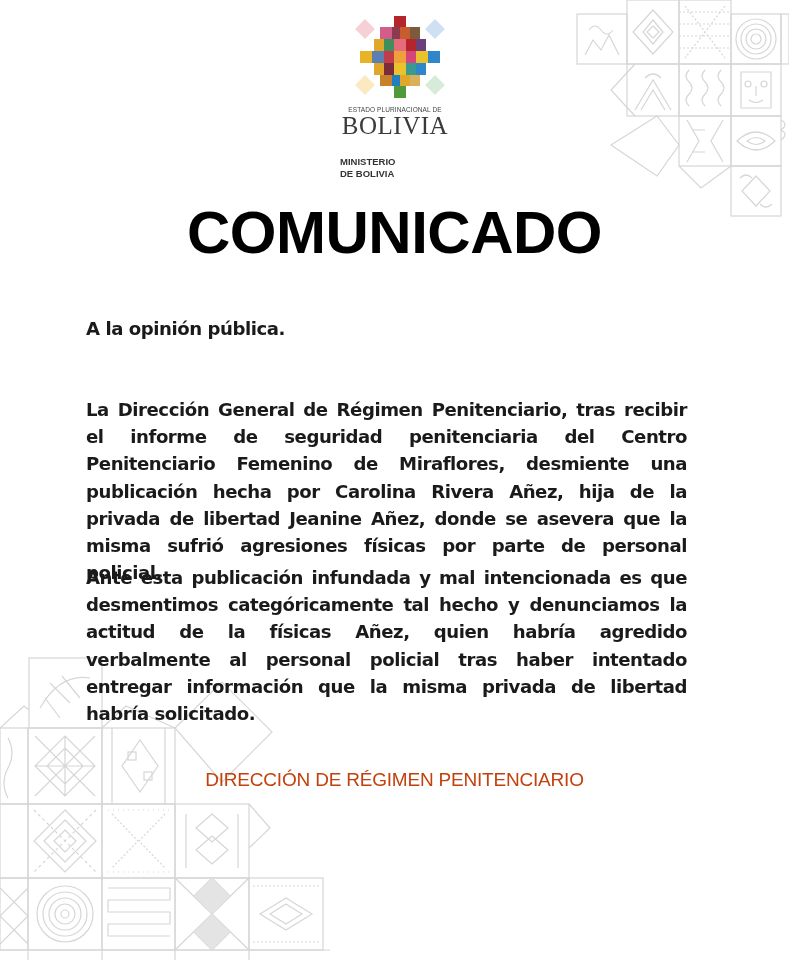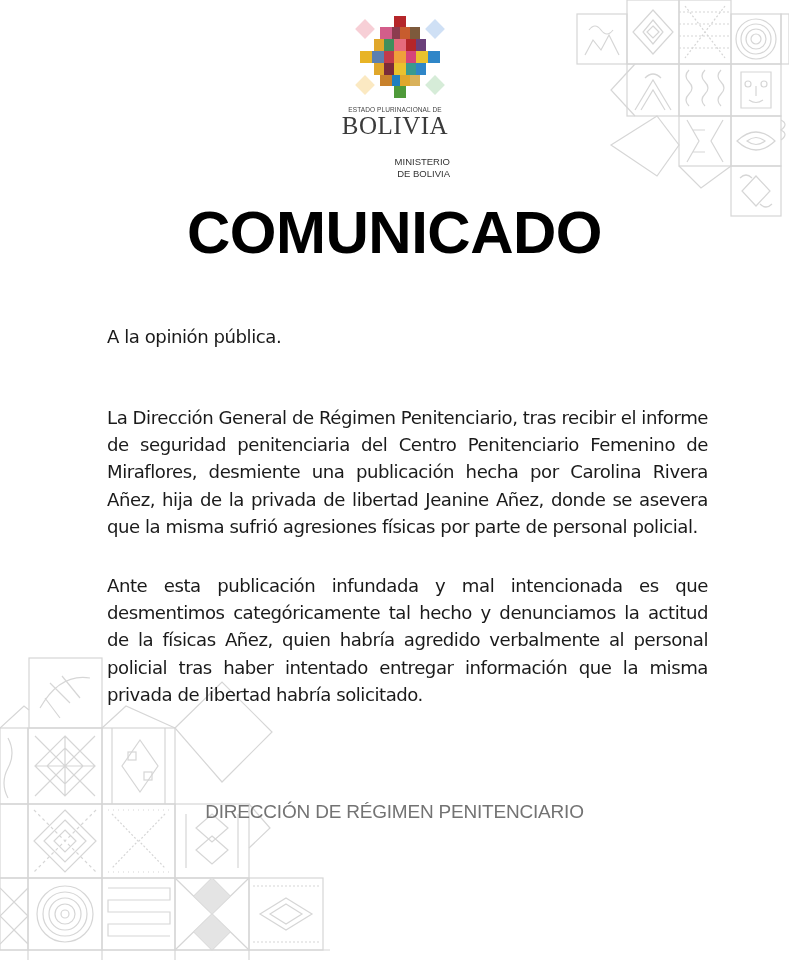--- a/index.html
+++ b/index.html
@@ -2,27 +2,27 @@
 <html><head>
 <meta charset="utf-8">
 <style>
   html, body { margin:0; padding:0; }
   body { width:789px; height:960px; background:#ffffff; position:relative; overflow:hidden; font-family:"Liberation Sans", sans-serif; color:#111; }
   .deco { position:absolute; }
   .deco svg { display:block; }
   .logo { position:absolute; left:350px; top:12px; width:100px; height:90px; }
   .estado { position:absolute; left:340px; top:106px; width:110px; text-align:center; font-size:6.5px; letter-spacing:0.1px; color:#444; font-family:"Liberation Sans", sans-serif; }
   .bolivia { position:absolute; left:335px; top:112px; width:120px; text-align:center; font-family:"Liberation Serif", serif; font-weight:normal; font-size:25px; color:#3a3a3a; letter-spacing:0.5px; }
-  .ministerio { position:absolute; left:340px; top:156px; width:110px; text-align:right; font-size:9.5px; line-height:12px; color:#333; }
+  .ministerio { position:absolute; left:340px; top:156px; width:110px; text-align:left; font-size:9.5px; line-height:12px; color:#333;font-weight:bold; }
   .title { position:absolute; left:0; right:0; top:198px; text-align:center; font-family:"Liberation Sans", sans-serif; font-weight:bold; font-size:60px; letter-spacing:-0.5px; color:#000; }
-  .body { position:absolute; left:107px; width:601px; font-family:"DejaVu Sans", sans-serif; font-size:18.1px; line-height:27.2px; color:#1a1a1a; font-weight:normal; letter-spacing:-0.45px;margin-top:8px; }
+  .body { position:absolute; left:86px; width:601px; font-family:"DejaVu Sans", sans-serif; font-size:18.1px; line-height:27.2px; color:#1a1a1a; font-weight:bold; letter-spacing:-0.45px; }
   .greet { top:315px; }
   .p1 { top:396px; text-align:justify; }
   .p2 { top:564px; text-align:justify; }
-  .sign { position:absolute; left:0; right:0; top:801px; text-align:center; font-family:"Liberation Sans", sans-serif; font-size:19px; color:#737373; letter-spacing:-0.2px; }
+  .sign { position:absolute; left:0; right:0; top:769px; text-align:center; font-family:"Liberation Sans", sans-serif; font-size:19px; color:#c2410c; letter-spacing:-0.2px; }
 </style>
 </head>
 <body>
 
 <div class="deco" style="left:575px; top:0;">
   <svg width="214" height="220" viewBox="0 0 214 220" fill="none" stroke="#d6d6d6" stroke-width="1.2">
     <rect x="2" y="14" width="50" height="50"></rect>
     <path d="M10 55 L18 40 L26 50 L34 35 L44 55"></path>
     <path d="M14 30 q6 -8 12 0 t12 0"></path>
     <rect x="52" y="0" width="52" height="64"></rect>

